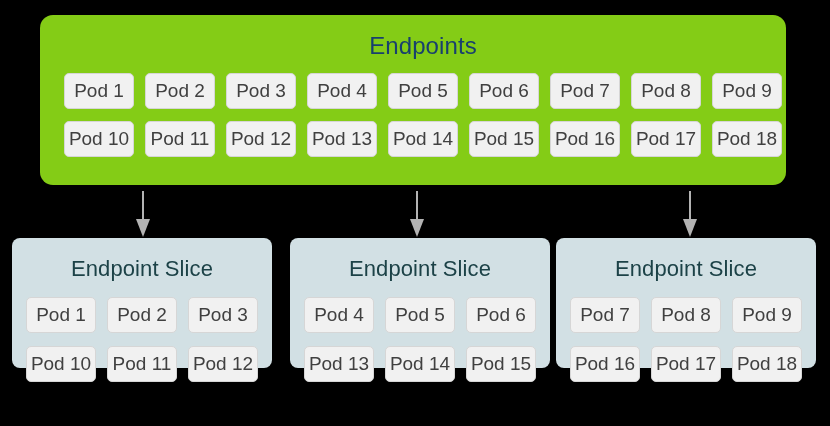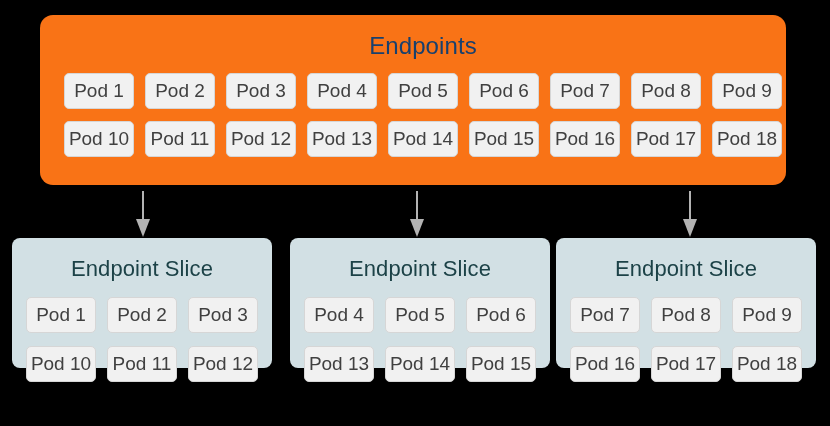--- a/index.html
+++ b/index.html
@@ -17,21 +17,21 @@
   }
 
   
   #endpoints-box {
     position: absolute;
     left: 40px;
     top: 15px;
     width: 746px;
     height: 170px;
     box-sizing: border-box;
-    background: #f97316;
+    background: #84cc16;
     border-radius: 13px;
     display: flex;
     flex-direction: column;
     align-items: center;
     padding-left: 20px;
   }
   #endpoints-title {
     margin-top: 16px;
     font-size: 24px;
     line-height: 30px;

